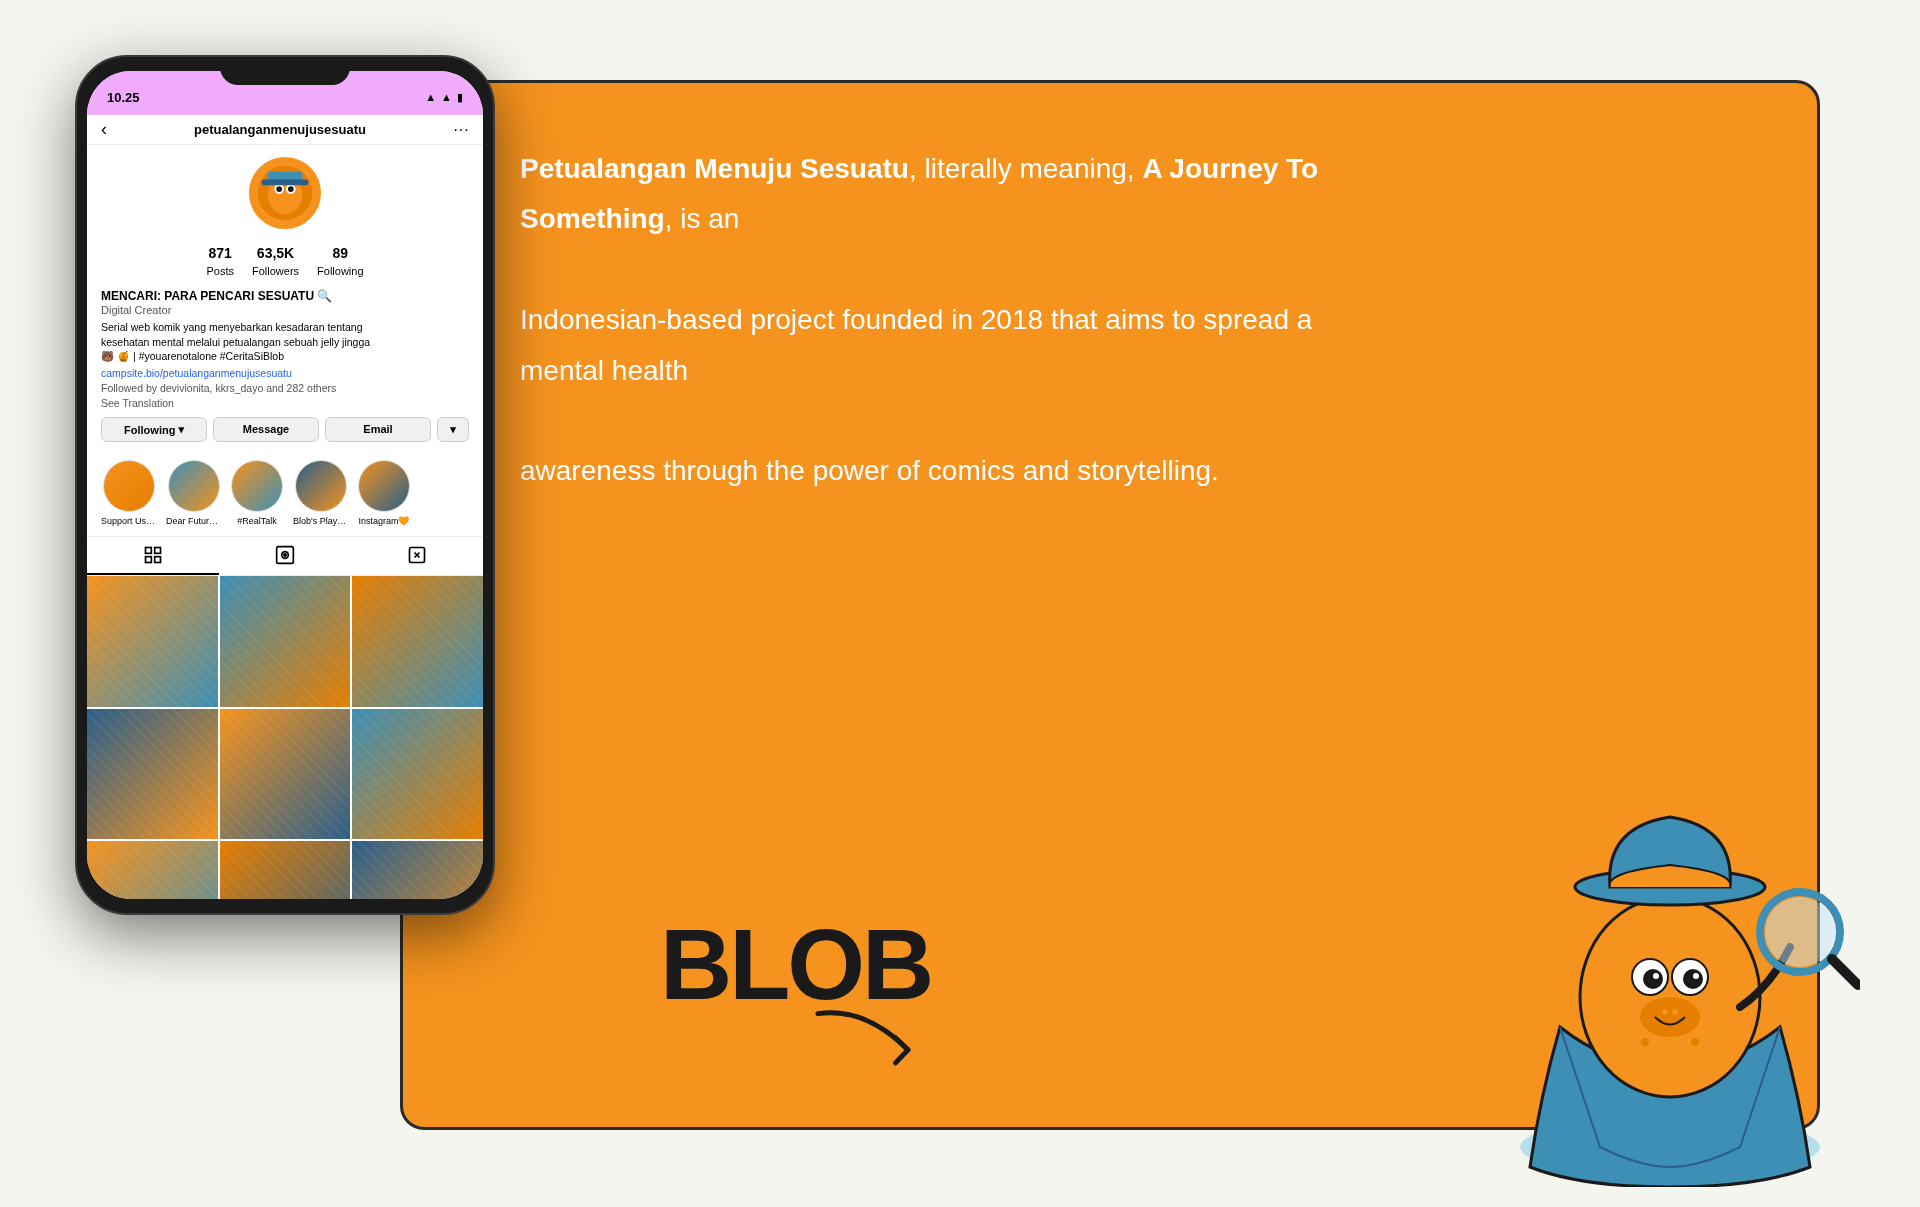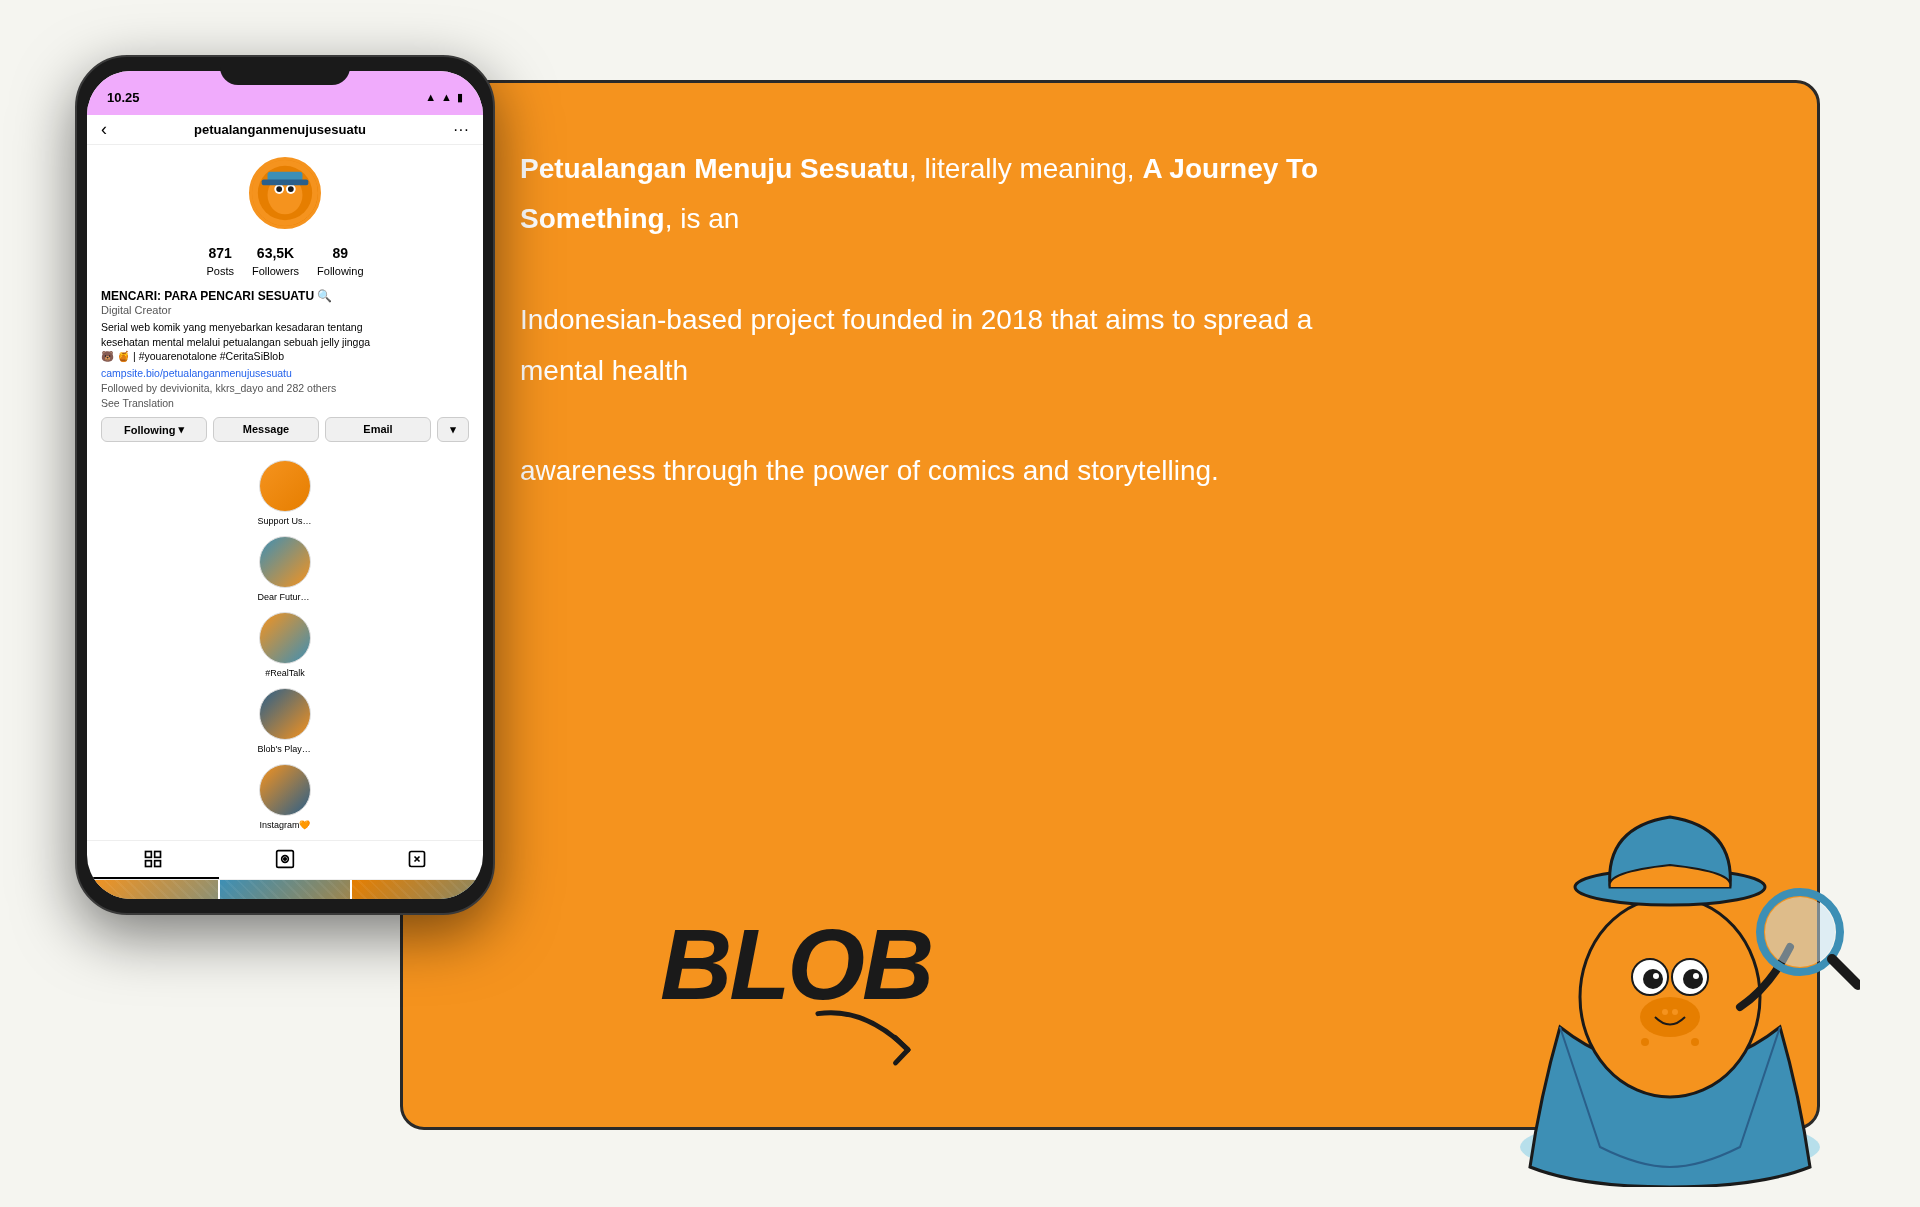--- a/index.html
+++ b/index.html
@@ -240,21 +240,20 @@
       flex: 0 0 32px;
       padding: 5px 0;
     }
 
     
     .ig-highlights {
       display: flex;
       gap: 10px;
       padding: 0 14px 10px;
       overflow-x: hidden;
-      flex-direction: column;
     }
 
     .ig-highlight {
       display: flex;
       flex-direction: column;
       align-items: center;
       gap: 4px;
     }
 
     .ig-highlight-circle {
@@ -554,21 +553,21 @@
   </div>
 </div>
 
 <div class="description-area">
   <div class="description-text">
     <span class="bold">Petualangan Menuju Sesuatu</span><span>, literally meaning, </span><span class="bold">A Journey To Something</span><span>, is an<br><br>Indonesian-based project founded in 2018 that aims to spread a mental health<br><br>awareness through the power of comics and storytelling.</span>
   </div>
 </div>
 
 <div style="position:absolute; left: 660px; bottom: 185px; z-index: 5;">
-  <span style="font-size: 100px; font-weight: 900; color: #1a1a1a; font-family: 'Arial Black', Arial, sans-serif; font-style: italic; letter-spacing: -3px;">BLOB</span>
+  <span style="font-size: 100px; font-weight: 900; color: #1a1a1a; font-family: 'Arial Black', Arial, sans-serif; letter-spacing: -3px;">BLOB</span>
 </div>
 
 <div style="position:absolute; left: 810px; bottom: 140px; z-index: 5; transform: rotate(10deg);">
   <svg width="120" height="60" viewBox="0 0 120 60">
     <path d="M 5 20 Q 50 5 100 40" stroke="#1a1a1a" stroke-width="5" fill="none" stroke-linecap="round"></path>
     <path d="M 85 30 L 100 40 L 90 55" stroke="#1a1a1a" stroke-width="5" fill="none" stroke-linecap="round" stroke-linejoin="round"></path>
   </svg>
 </div>
 
 <div class="character-illustration">

